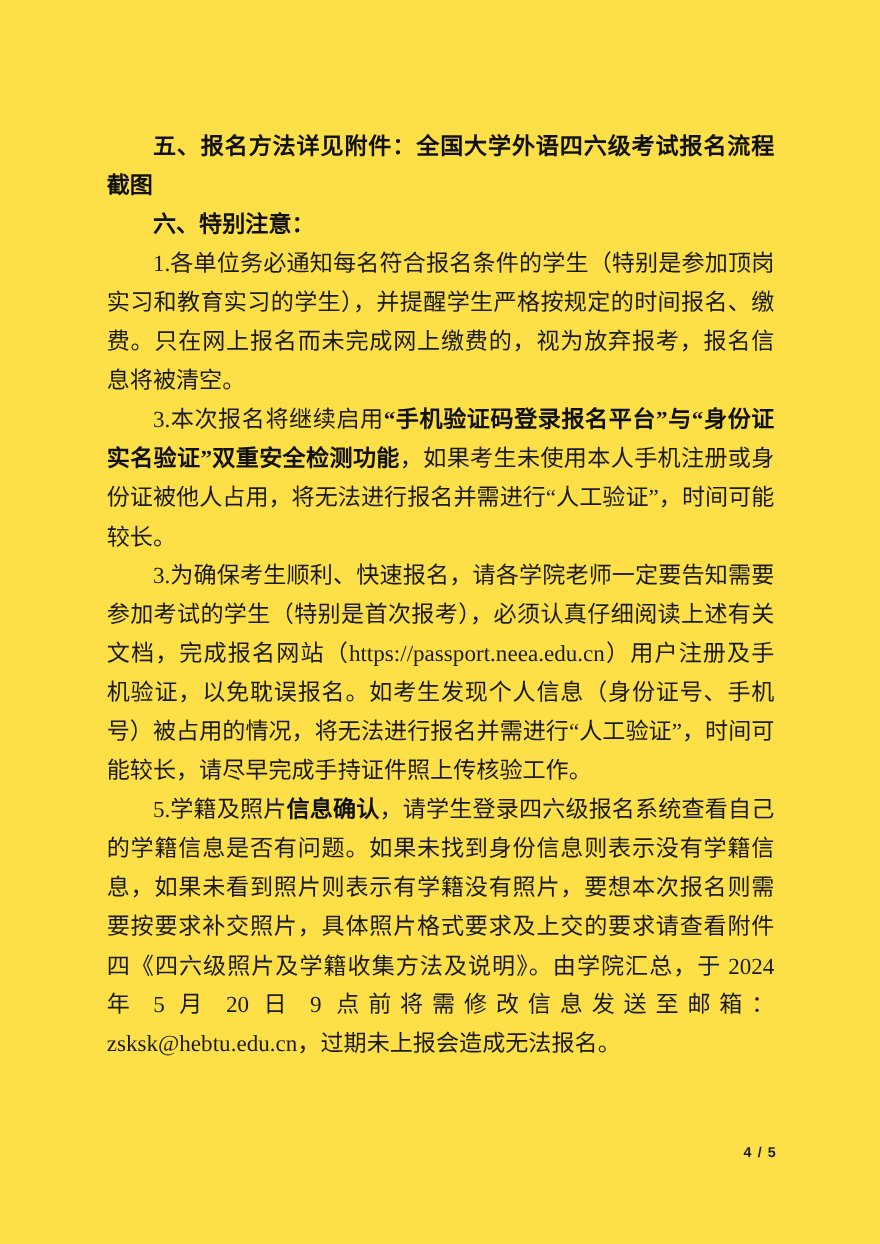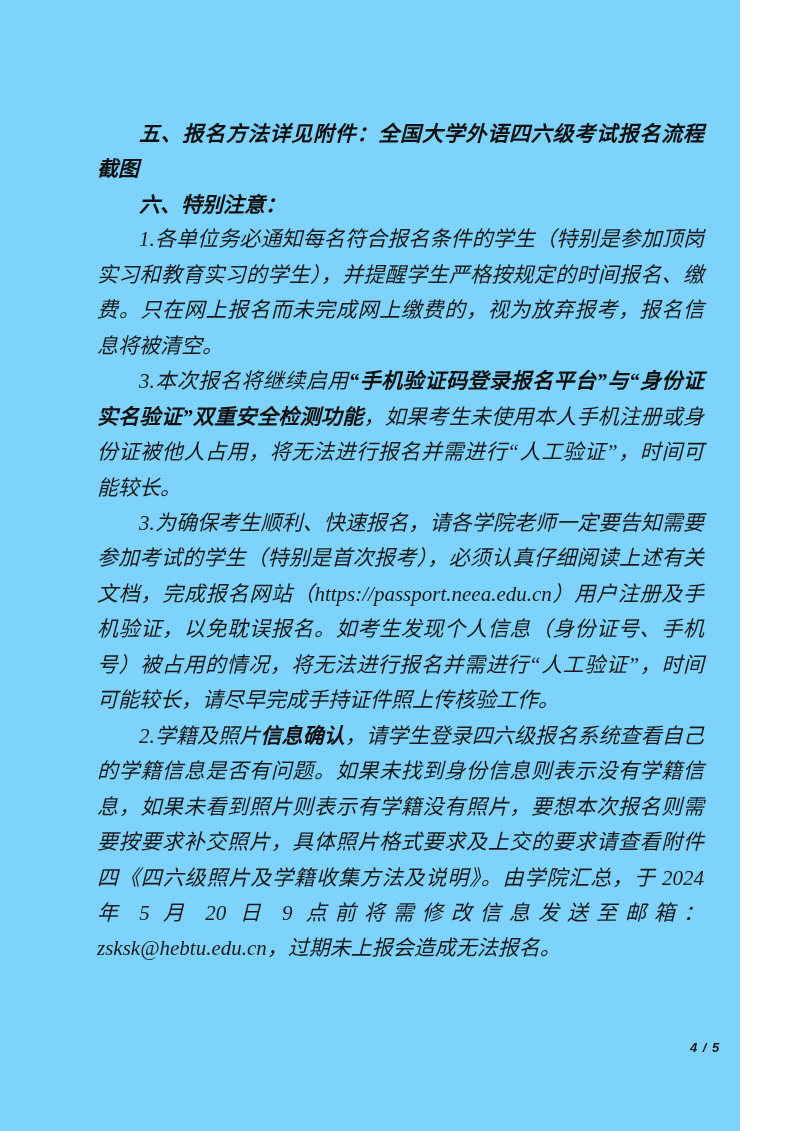--- a/index.html
+++ b/index.html
@@ -2,26 +2,25 @@
 <html lang="zh-CN"><head>
 <meta charset="utf-8">
 <style>
   html, body {
     margin: 0;
     padding: 0;
     background: #ffffff;
   }
   .page {
     position: relative;
-    width: 740px;
+    width: 800px;
     height: 1131px;
-    background: #7dd3fc;
+    background: #fde047;
     overflow: hidden;
     color: #1a1a1a;
-    font-style: italic;
   }
   .content {
     position: absolute;
     left: 97px;
     top: 116px;
     width: 607px;
     font-family: "Liberation Serif", "DejaVu Serif", serif;
     font-size: 21px;
     line-height: 35.45px;
     text-align: justify;
@@ -37,35 +36,35 @@
     font-weight: 700;
     font-family: "Liberation Sans", "DejaVu Sans", sans-serif;
     color: #111111;
   }
   .run-bold {
     font-weight: 700;
     color: #111111;
   }
   .page-number {
     position: absolute;
-    left: 690px;
+    left: 676px;
     top: 1040px;
     font-family: "Liberation Sans", "DejaVu Sans", sans-serif;
     font-size: 13px;
     font-weight: 700;
     color: #1a1a1a;
     letter-spacing: 1px;
   }
 </style>
 </head>
 <body>
 
 <div class="page">
   <div class="content" id="doc-content">
       <p class="para para-heading"><span class="run-bold">五、报名方法详见附件：全国大学外语四六级考试报名流程截图</span></p>
       <p class="para para-heading"><span class="run-bold">六、特别注意：</span></p>
       <p class="para para-body"><span>1.各单位务必通知每名符合报名条件的学生（特别是参加顶岗实习和教育实习的学生），并提醒学生严格按规定的时间报名、缴费。只在网上报名而未完成网上缴费的，视为放弃报考，报名信息将被清空。</span></p>
       <p class="para para-body"><span>3.本次报名将继续启用</span><span class="run-bold">“手机验证码登录报名平台”与“身份证实名验证”双重安全检测功能</span><span>，如果考生未使用本人手机注册或身份证被他人占用，将无法进行报名并需进行“人工验证”，时间可能较长。</span></p>
       <p class="para para-body"><span>3.为确保考生顺利、快速报名，请各学院老师一定要告知需要参加考试的学生（特别是首次报考），必须认真仔细阅读上述有关文档，完成报名网站（https://passport.neea.edu.cn）用户注册及手机验证，以免耽误报名。如考生发现个人信息（身份证号、手机号）被占用的情况，将无法进行报名并需进行“人工验证”，时间可能较长，请尽早完成手持证件照上传核验工作。</span></p>
-      <p class="para para-body"><span>2.学籍及照片</span><span class="run-bold">信息确认</span><span>，请学生登录四六级报名系统查看自己的学籍信息是否有问题。如果未找到身份信息则表示没有学籍信息，如果未看到照片则表示有学籍没有照片，要想本次报名则需要按要求补交照片，具体照片格式要求及上交的要求请查看附件四《四六级照片及学籍收集方法及说明》。由学院汇总，于 2024 年 5 月 20 日 9 点前将需修改信息发送至邮箱：zsksk@hebtu.edu.cn，过期未上报会造成无法报名。</span></p>
+      <p class="para para-body"><span>5.学籍及照片</span><span class="run-bold">信息确认</span><span>，请学生登录四六级报名系统查看自己的学籍信息是否有问题。如果未找到身份信息则表示没有学籍信息，如果未看到照片则表示有学籍没有照片，要想本次报名则需要按要求补交照片，具体照片格式要求及上交的要求请查看附件四《四六级照片及学籍收集方法及说明》。由学院汇总，于 2024 年 5 月 20 日 9 点前将需修改信息发送至邮箱：zsksk@hebtu.edu.cn，过期未上报会造成无法报名。</span></p>
     </div>
   <div class="page-number">4 / 5</div>
 </div>
 
 </body></html>

